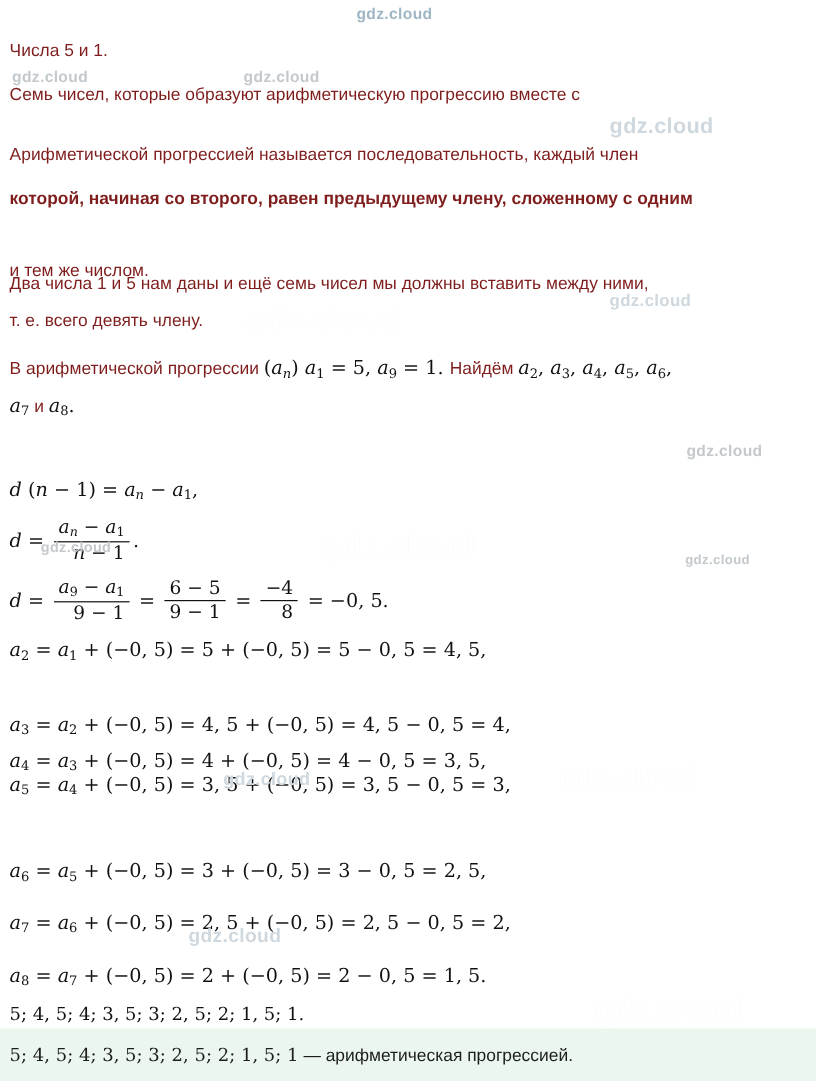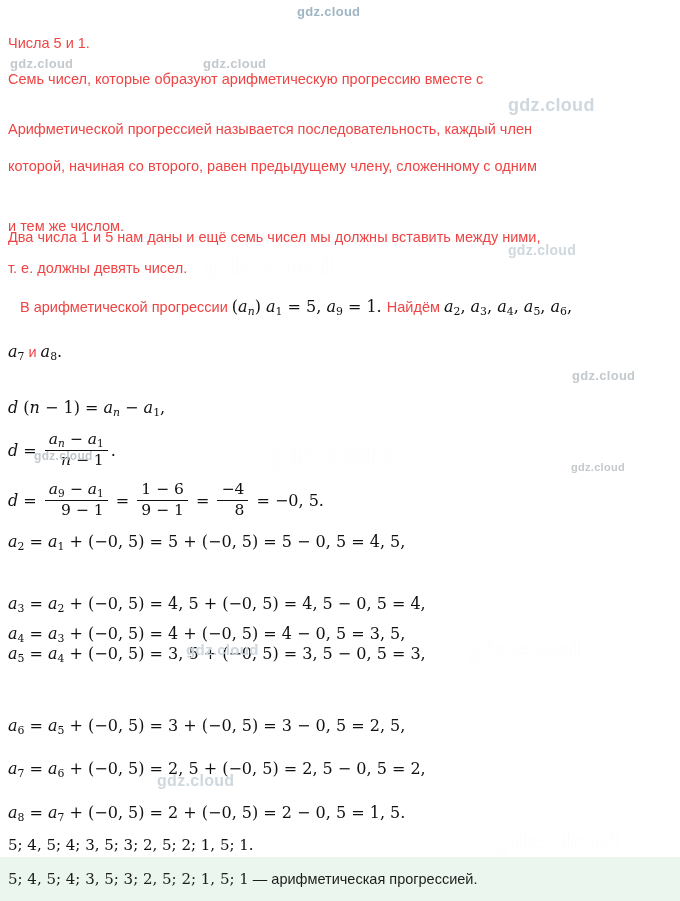--- a/index.html
+++ b/index.html
@@ -18,21 +18,21 @@
   .page {
     position: relative;
     width: 680px;
     height: 901px;
     box-sizing: border-box;
     padding: 0 8px;
   }
   .line {
     font-family: "Liberation Sans", sans-serif;
     font-size: 14.5px;
-    color: #ef4444;
+    color: #7f1d1d;
     line-height: 1.25;
     margin: 0;
     white-space: nowrap;
   }
   .math {
     font-family: "DejaVu Serif", serif;
     font-size: 16px;
     color: #111111;
     white-space: nowrap;
   }
@@ -121,37 +121,37 @@
 </head>
 <body>
 
 <div class="page">
 
   <div class="abs line" style="left:8px; top:34px;">Числа 5 и 1.</div>
 
   <div class="abs line" style="left:8px; top:70px;">Семь чисел, которые образуют арифметическую прогрессию вместе с</div>
 
   <div class="abs line" style="left:8px; top:120px;">Арифметической прогрессией называется последовательность, каждый член</div>
-  <div class="abs line" style="left:8px; top:157px;">которой, начиная со второго, равен предыдущему члену, сложенному с одним</div>
+  <div class="abs line" style="left:8px; top:157px;font-weight:bold;">которой, начиная со второго, равен предыдущему члену, сложенному с одним</div>
   <div class="abs line" style="left:8px; top:193px;margin-top:24px;">и тем же числом.</div>
 
   <div class="abs line" style="left:8px; top:228px;">Два числа 1 и 5 нам даны и ещё семь чисел мы должны вставить между ними,</div>
-  <div class="abs line" style="left:8px; top:259px;">т. е. должны девять чисел.</div>
-
-  <div class="abs" style="left:20px; top:297px;">
+  <div class="abs line" style="left:8px; top:259px;">т. е. всего девять члену.</div>
+
+  <div class="abs" style="left:8px; top:297px;">
     <span class="line" style="display:inline;">В арифметической прогрессии</span>
     <span class="math">
       (<i>a</i><span class="sub">n</span>) <i>a</i><span class="subn">1</span> = 5, <i>a</i><span class="subn">9</span> = 1.
     </span>
     <span class="line" style="display:inline;">Найдём</span>
     <span class="math">
       <i>a</i><span class="subn">2</span>, <i>a</i><span class="subn">3</span>, <i>a</i><span class="subn">4</span>, <i>a</i><span class="subn">5</span>, <i>a</i><span class="subn">6</span>,
     </span>
   </div>
-  <div class="abs" style="left:8px; top:342px;text-align:center;">
+  <div class="abs" style="left:8px; top:328px;text-align:center;">
     <span class="math"><i>a</i><span class="subn">7</span></span>
     <span class="line" style="display:inline;">и</span>
     <span class="math"><i>a</i><span class="subn">8</span>.</span>
   </div>
 
   <div class="abs math" style="left:8px; top:398px;">
     <i>d</i> (<i>n</i> − 1) = <i>a</i><span class="sub">n</span> − <i>a</i><span class="subn">1</span>,
   </div>
 
   <div class="abs math" style="left:8px; top:432px;">
@@ -163,21 +163,21 @@
   </div>
 
   <div class="abs math" style="left:8px; top:482px;">
     <i>d</i> =
     <span class="frac">
       <span class="num"><i>a</i><span class="subn">9</span> − <i>a</i><span class="subn">1</span></span>
       <span class="den">9 − 1</span>
     </span>
     =
     <span class="frac">
-      <span class="num">1 − 6</span>
+      <span class="num">6 − 5</span>
       <span class="den">9 − 1</span>
     </span>
     =
     <span class="frac">
       <span class="num">−4</span>
       <span class="den">8</span>
     </span>
     = −0, 5.
   </div>
 

